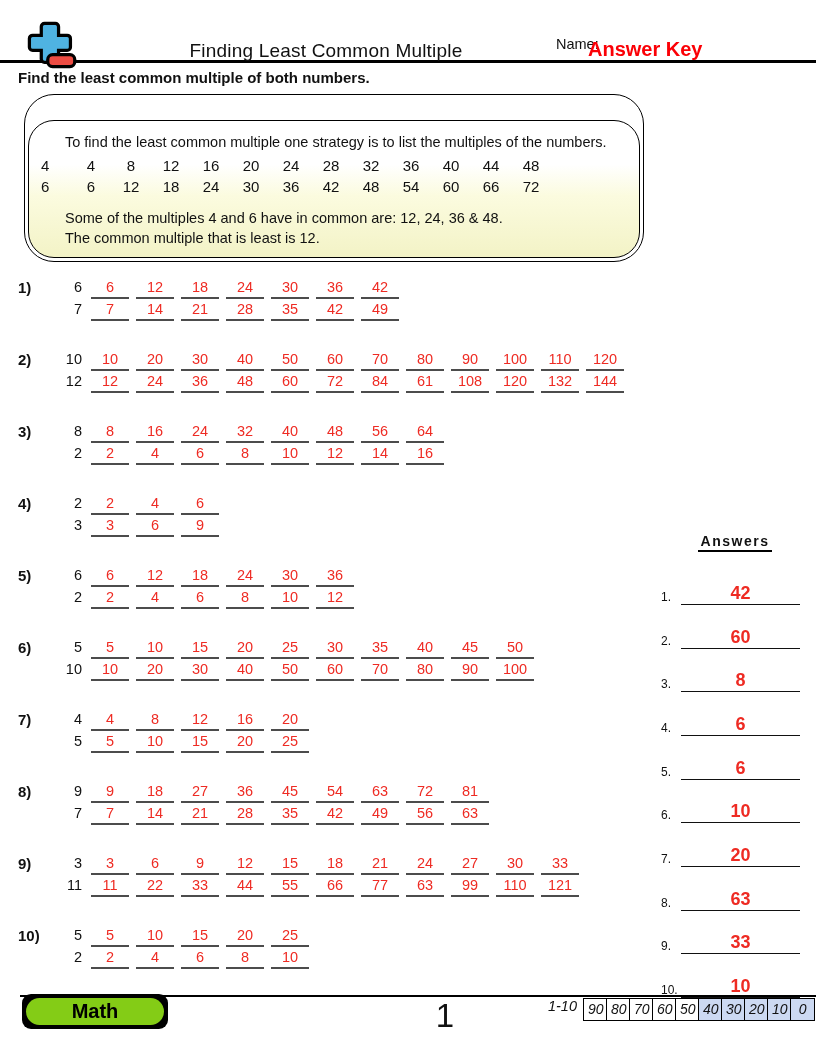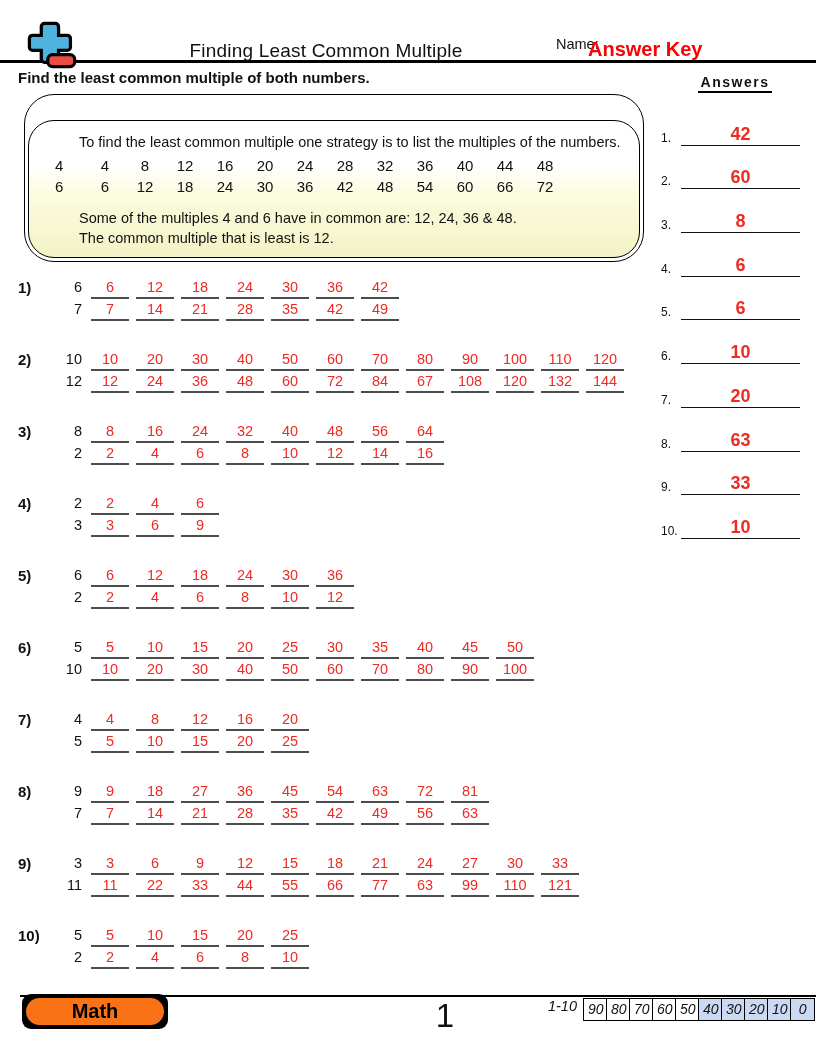--- a/index.html
+++ b/index.html
@@ -15,30 +15,30 @@
   .page{position:relative;width:816px;height:1056px;background:#fff;margin:0 auto;overflow:hidden;}
 
   
   header{position:relative;height:63px;border-bottom:3px solid #000;}
   .logo{position:absolute;left:24px;top:20px;}
   .title{position:absolute;left:0;top:40px;width:652px;text-align:center;font-size:19px;letter-spacing:.2px;}
   .name-label{position:absolute;left:556px;top:36px;font-size:14.5px;}
   .answer-key{position:absolute;left:588px;top:38px;font-size:20px;font-weight:bold;color:var(--key-red);}
 
   
-  .content{display:flex;align-items:flex-start;min-height:929px;}
+  .content{display:flex;align-items:flex-end;min-height:929px;}
   .main{width:647px;padding:4px 0 0 18px;}
   .separator{width:7px;border-left:2px solid #000;border-right:2px solid #000;}
   .answers-col{flex:1;padding-top:4px;}
 
   .prompt{font-weight:bold;font-size:15px;padding-top:2px;}
 
   
   .example-box{margin:8px 0 0 6px;width:620px;border:1.7px solid #000;border-radius:30px;padding:3px;}
-  .example-inner{border:1.7px solid #000;border-radius:26px;padding:9px 12px 9px 22px;
+  .example-inner{border:1.7px solid #000;border-radius:26px;padding:9px 12px 9px 8px;
      background:linear-gradient(180deg,#ffffff 0%,#ffffff 32%,#fbfbdf 55%,#f3f3c6 100%);margin-top:22px;}
   .ex-intro{margin:2px 0 0 28px;width:548px;font-size:14.5px;line-height:20px;}
   .ex-rows{margin:3px 0 0 4px;}
   .ex-row{display:flex;font-size:15px;line-height:21px;}
   .ex-base{width:30px;}
   .ex-cell{width:40px;text-align:center;}
   .ex-note{margin:0 0 0 28px;font-size:14.5px;line-height:20px;}
   .ex-note.first{margin-top:11px;}
 
   
@@ -57,21 +57,21 @@
   .answers-list{margin-top:9px;}
   .answer-row{display:flex;align-items:flex-end;height:43.7px;}
   .alabel{width:27px;padding-left:7px;font-size:12px;line-height:16px;}
   .aline{flex:1;margin-right:16px;border-bottom:1.7px solid #111;text-align:center;}
   .aval{font-size:18px;font-weight:bold;color:var(--answer-red);line-height:22px;}
 
   
   footer{position:absolute;left:0;top:995px;width:816px;height:61px;}
   .footer-line{position:absolute;left:20px;right:0;top:0;border-top:2.5px solid #000;}
   .math-badge{position:absolute;left:22px;top:-1px;width:146px;height:35px;background:#000;border-radius:9px;}
-  .math-pill{position:absolute;left:4px;top:4px;right:4px;bottom:4px;background:#f97316;border-radius:15px;
+  .math-pill{position:absolute;left:4px;top:4px;right:4px;bottom:4px;background:#84cc16;border-radius:15px;
      display:flex;align-items:center;justify-content:center;font-size:20px;font-weight:bold;color:#000;}
   .site{position:absolute;left:176px;top:15px;font-size:15px;}
   .page-num{position:absolute;left:400px;top:2px;width:90px;text-align:center;font-size:33px;}
   .score-strip{position:absolute;right:1px;top:3px;display:flex;align-items:flex-start;font-style:italic;}
   .range{font-size:14.5px;margin-right:8px;}
   .score-box{width:24.6px;height:23px;border:1.6px solid #000;margin-left:-1.6px;
      text-align:center;font-size:14px;line-height:20px;background:#fff;}
   .score-box.hl{background:var(--score-blue);}
 </style>
 </head>
@@ -180,21 +180,21 @@
               </div>
               <div class="prow">
                 <span class="pbase">12</span>
                 <span class="blank">12</span>
                 <span class="blank">24</span>
                 <span class="blank">36</span>
                 <span class="blank">48</span>
                 <span class="blank">60</span>
                 <span class="blank">72</span>
                 <span class="blank">84</span>
-                <span class="blank">67</span>
+                <span class="blank">61</span>
                 <span class="blank">108</span>
                 <span class="blank">120</span>
                 <span class="blank">132</span>
                 <span class="blank">144</span>
               </div>
             </div>
           </div>
           <div class="problem">
             <div class="plabel">3)</div>
             <div class="prows">

